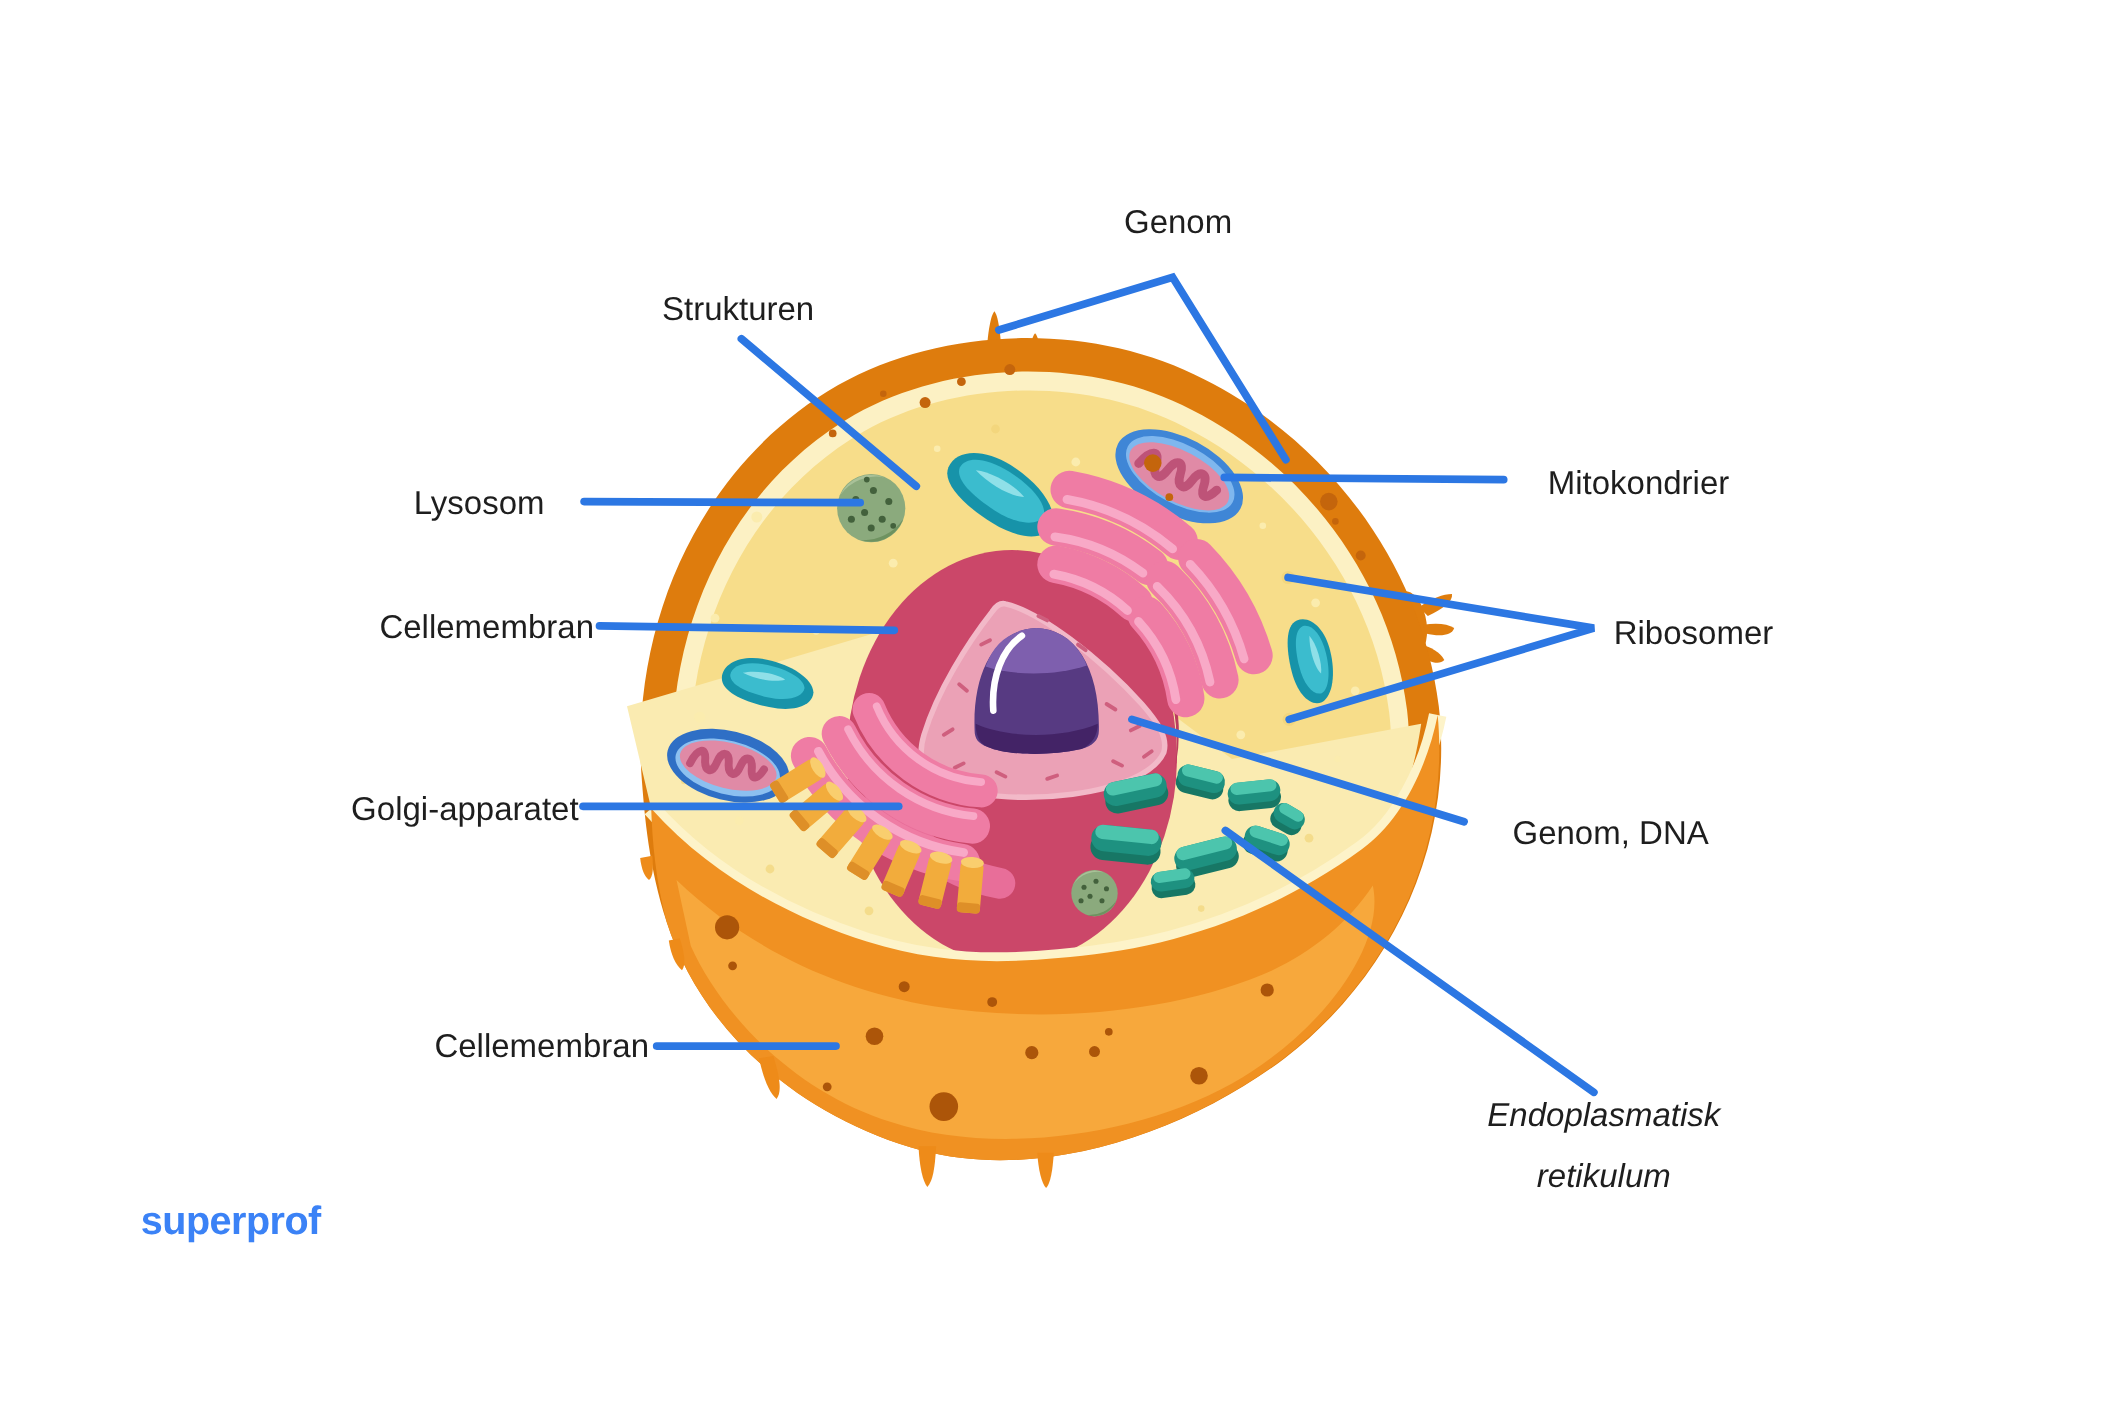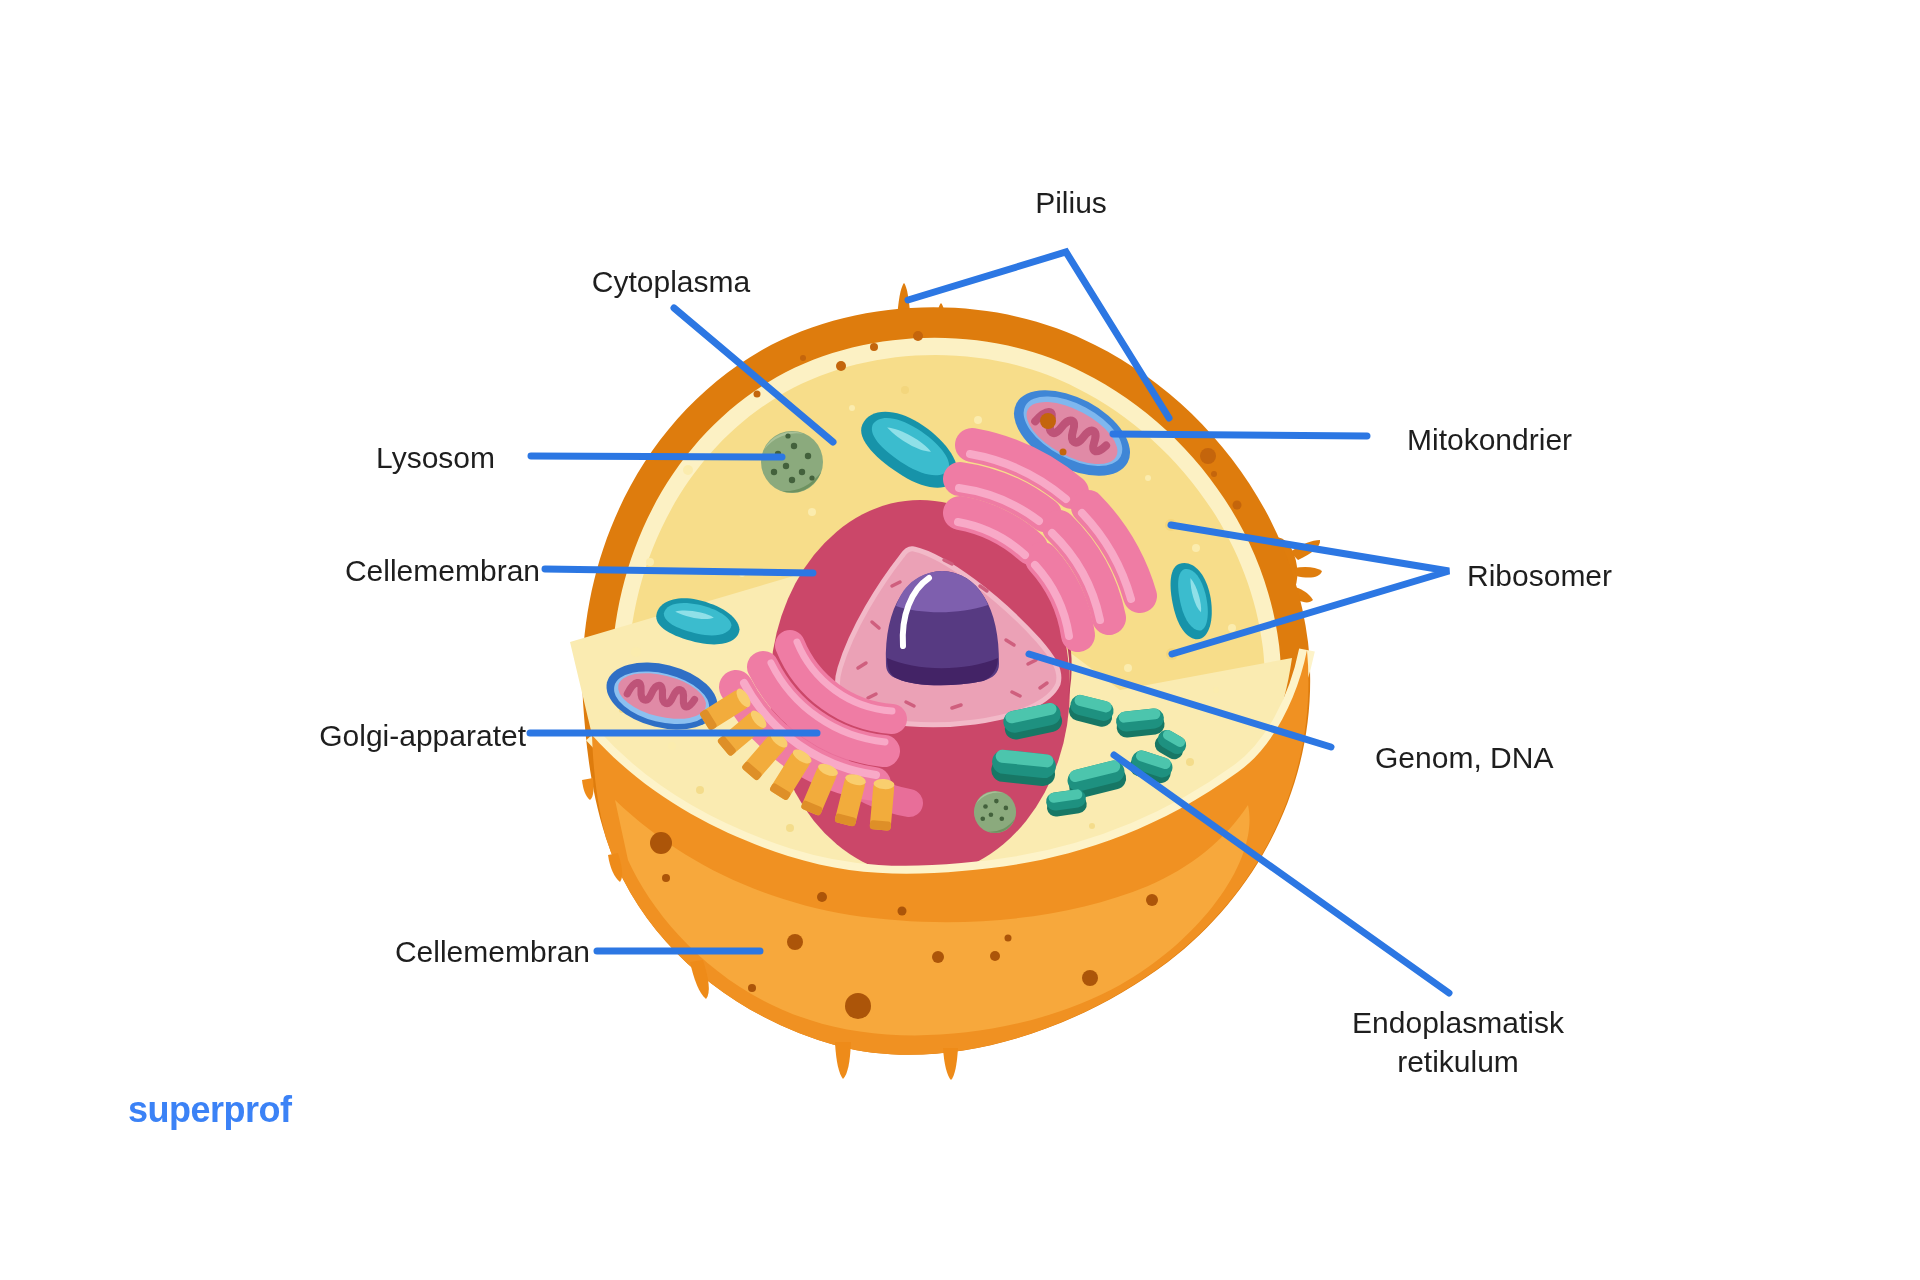--- a/index.html
+++ b/index.html
@@ -11,21 +11,21 @@
   .page-title{
     position:absolute;left:960px;top:67px;transform:translate(-50%,-50%);
     font-size:50px;font-weight:800;letter-spacing:-0.5px;color:#F5696C;white-space:nowrap;
   }
   .lbl{
     position:absolute;font-size:30px;font-weight:500;color:#1e1e1e;white-space:nowrap;
   }
   .lbl.center{transform:translate(-50%,-50%);}
   .lbl.rightend{transform:translate(-100%,-50%);}
   .lbl.leftend{transform:translate(0,-50%);}
-  .lbl.wrap{white-space:normal;text-align:center;width:280px;line-height:39px;transform:translate(-50%,-50%);}
+  .lbl.wrap{white-space:normal;text-align:center;width:280px;line-height:55px;transform:translate(-50%,-50%);font-style:italic;}
   .brand{
     position:absolute;left:128px;top:1110px;transform:translate(0,-50%);
     font-size:36px;font-weight:800;letter-spacing:-0.5px;color:#3b82f6;
   }
 </style>
 </head>
 <body>
 
 <div class="canvas">
 
@@ -397,22 +397,22 @@
       <line x1="530" y1="733" x2="817" y2="733"></line>
       <line x1="597" y1="951" x2="760" y2="951"></line>
       <line x1="1113" y1="434" x2="1367" y2="436"></line>
       <path d="M 1171,525 L 1449,571 L 1172,654"></path>
       <line x1="1029" y1="654" x2="1331" y2="747"></line>
       <line x1="1114" y1="755" x2="1449" y2="993"></line>
     </g>
   </svg>
 
 
-  <div class="lbl center" style="left:1071px;top:203px;">Pilius</div>
-  <div class="lbl center" style="left:671px;top:282px;">Cytoplasma</div>
+  <div class="lbl center" style="left:1071px;top:203px;">Genom</div>
+  <div class="lbl center" style="left:671px;top:282px;">Strukturen</div>
   <div class="lbl rightend" style="left:495px;top:458px;">Lysosom</div>
   <div class="lbl rightend" style="left:540px;top:571px;">Cellemembran</div>
   <div class="lbl rightend" style="left:526px;top:736px;">Golgi-apparatet</div>
   <div class="lbl rightend" style="left:590px;top:952px;">Cellemembran</div>
   <div class="lbl leftend" style="left:1375px;top:440px;margin-left:32px;">Mitokondrier</div>
   <div class="lbl leftend" style="left:1467px;top:576px;">Ribosomer</div>
   <div class="lbl leftend" style="left:1375px;top:758px;">Genom, DNA</div>
   <div class="lbl wrap" style="left:1458px;top:1042px;">Endoplasmatisk retikulum</div>
 
   <div class="brand">superprof</div>

